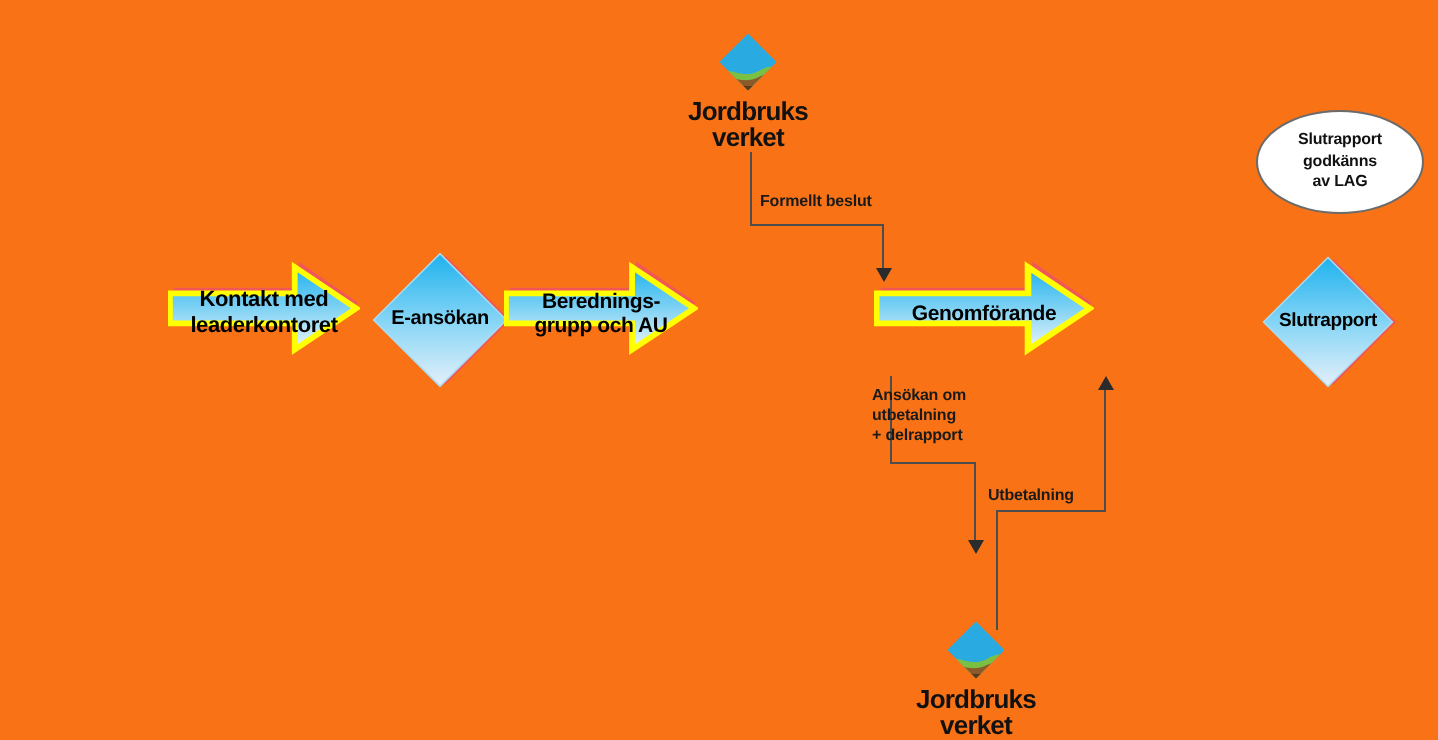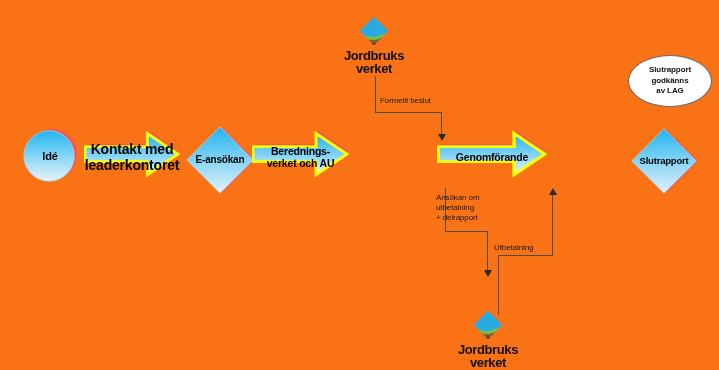--- a/index.html
+++ b/index.html
@@ -80,21 +80,21 @@
   .arrowhead.up {
     border-left: 4px solid transparent;
     border-right: 4px solid transparent;
     border-bottom: 7px solid #2b2b2b;
   }
 
   .conn-label {
     position: absolute;
     z-index: 5;
     font-size: 8px;
-    font-weight: normal;
+    font-weight: bold;
     color: #1a1a1a;
     line-height: 1.25;
     letter-spacing: -0.1px;
     white-space: pre-line;
   }
 
   
   .logo {
     position: absolute;
     z-index: 6;
@@ -166,52 +166,36 @@
   <div class="conn v" style="left:441px; top:112px; height:26px;"></div>
   <div class="arrowhead down" style="left:438px; top:134px;"></div>
   <div class="conn-label" style="left:380px; top:96px;">Formellt beslut</div>
 
   <div class="ellipse-note" style="left:628px; top:55px; width:82px; height:50px;">
     <span>Slutrapport
 godkänns
 av LAG</span>
   </div>
 
-  <div class="node" style="left:22px; top:128px; width:56px; height:56px;">
-    <svg class="shadow-layer" viewBox="0 0 60 60" aria-hidden="true">
-      <circle cx="32" cy="28" r="27" fill="#f25757"></circle>
-    </svg>
-    <svg class="shape-layer" viewBox="0 0 60 60" aria-hidden="true">
-      <defs>
-        <linearGradient id="gIdea" x1="0" y1="0" x2="0" y2="1">
-          <stop offset="0%" stop-color="#23b4ef"></stop>
-          <stop offset="55%" stop-color="#8ed8f6"></stop>
-          <stop offset="100%" stop-color="#e9f3fb"></stop>
-        </linearGradient>
-      </defs>
-      <circle cx="29" cy="30" r="27" fill="url(#gIdea)" stroke="#9fd8f0" stroke-width="0.8"></circle>
-    </svg>
-    <div class="label" style="font-size:11px;">Idé</div>
-  </div>
 
   <div class="node arrow" style="left:84px; top:126px; width:96px; height:62px;">
     <svg class="shadow-layer" viewBox="0 0 100 66" preserveAspectRatio="none" aria-hidden="true">
       <polygon points="3,19 68,19 68,5 99,27 68,49 68,35 3,35" fill="#f25757"></polygon>
     </svg>
     <svg class="shape-layer" viewBox="0 0 100 66" preserveAspectRatio="none" aria-hidden="true">
       <defs>
         <linearGradient id="gArr1" x1="0" y1="0" x2="0" y2="1">
           <stop offset="0%" stop-color="#1fb2ee"></stop>
           <stop offset="50%" stop-color="#7fd2f4"></stop>
           <stop offset="100%" stop-color="#ecf5fc"></stop>
         </linearGradient>
       </defs>
       <polygon points="1,22 66,22 66,8 98,30 66,52 66,38 1,38" fill="url(#gArr1)" stroke="#ffff00" stroke-width="3" stroke-linejoin="miter"></polygon>
     </svg>
-    <div class="label" style="font-size:14px; padding-right:22px; padding-bottom:4px;">Kontakt med
+    <div class="label" style="font-size:11px; padding-right:22px; padding-bottom:4px;">Kontakt med
 leaderkontoret</div>
   </div>
 
   <div class="node" style="left:184px; top:124px; width:72px; height:72px;">
     <svg class="shadow-layer" viewBox="0 0 76 76" aria-hidden="true">
       <polygon points="41,4 75,38 41,72 7,38" fill="#f25757"></polygon>
     </svg>
     <svg class="shape-layer" viewBox="0 0 76 76" aria-hidden="true">
       <defs>
         <linearGradient id="gDia1" x1="0" y1="0" x2="0" y2="1">
@@ -233,21 +217,21 @@
       <defs>
         <linearGradient id="gArr2" x1="0" y1="0" x2="0" y2="1">
           <stop offset="0%" stop-color="#1fb2ee"></stop>
           <stop offset="50%" stop-color="#7fd2f4"></stop>
           <stop offset="100%" stop-color="#ecf5fc"></stop>
         </linearGradient>
       </defs>
       <polygon points="1,22 66,22 66,8 98,30 66,52 66,38 1,38" fill="url(#gArr2)" stroke="#ffff00" stroke-width="3" stroke-linejoin="miter"></polygon>
     </svg>
     <div class="label" style="font-size:10.5px; padding-right:22px; padding-bottom:4px;">Berednings-
-verket och AU</div>
+grupp och AU</div>
   </div>
 
 
   <div class="node arrow" style="left:437px; top:126px; width:110px; height:62px;">
     <svg class="shadow-layer" viewBox="0 0 100 66" preserveAspectRatio="none" aria-hidden="true">
       <polygon points="3,19 72,19 72,5 99,27 72,49 72,35 3,35" fill="#f25757"></polygon>
     </svg>
     <svg class="shape-layer" viewBox="0 0 100 66" preserveAspectRatio="none" aria-hidden="true">
       <defs>
         <linearGradient id="gArr4" x1="0" y1="0" x2="0" y2="1">

